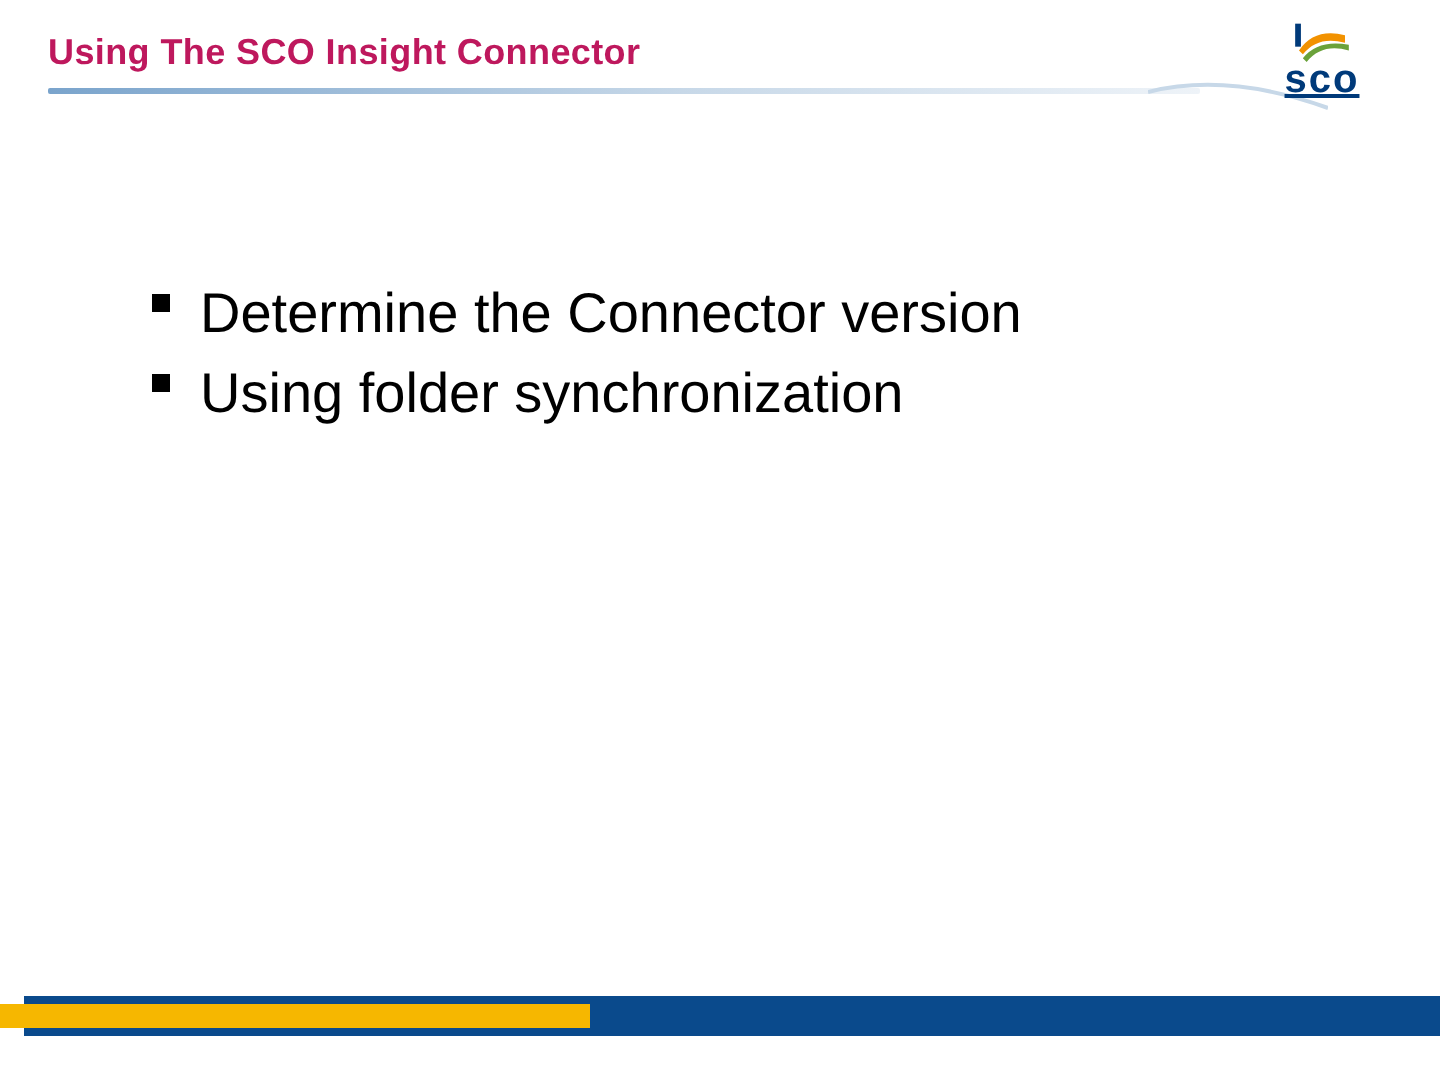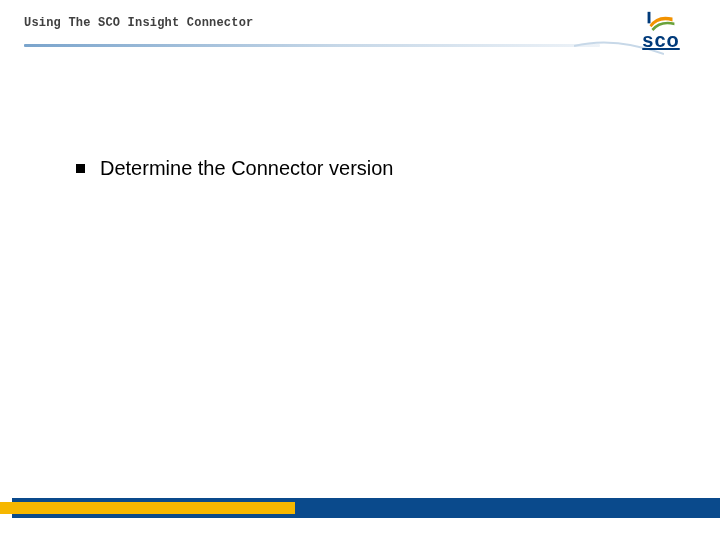--- a/index.html
+++ b/index.html
@@ -10,25 +10,24 @@
     font-family: Arial, Helvetica, sans-serif;
     position: relative;
     overflow: hidden;
   }
   .header {
     position: relative;
     padding: 16px 24px 0 24px;
     height: 68px;
   }
   .title {
-    color: #404040;
-    font-size: 12px;
+    color: #be185d;
+    font-size: 18px;
     font-weight: bold;
     letter-spacing: 0.2px;
-    font-family: Liberation Mono, monospace;
   }
   .title-underline {
     position: absolute;
     left: 24px;
     right: 120px;
     top: 44px;
     height: 2.5px;
     background: linear-gradient(to right, #7aa4cc 0%, #c7d8e8 55%, #eef3f8 100%);
     border-radius: 1px;
   }
@@ -65,25 +64,24 @@
   }
   .content {
     padding: 70px 40px 0 76px;
   }
   .bullet-list {
     list-style: none;
   }
   .bullet-item {
     position: relative;
     padding-left: 24px;
-    font-size: 20px;
+    font-size: 28px;
     color: #000000;
     line-height: 1.35;
     margin-bottom: 2px;
-    margin-top: 17px;
   }
   .bullet-item::before {
     content: '';
     position: absolute;
     left: 0;
     top: 9px;
     width: 9px;
     height: 9px;
     background: #000000;
   }
@@ -126,19 +124,20 @@
       <path d="M 6 22 Q 14 12 30 15 L 30 18 Q 16 14 8 24 Z" fill="#6aa23a"></path>
       <rect x="2" y="4" width="3" height="12" fill="#003a7a"></rect>
     </svg>
     <div class="logo-text">sco</div>
   </div>
 </div>
 
 <div class="content">
   <ul class="bullet-list">
     <li class="bullet-item">Determine the Connector version</li>
+    <li class="bullet-item">Using folder synchronization</li>
   </ul>
 </div>
 
 <div class="footer-bar">
   <div class="footer-blue"></div>
   <div class="footer-yellow"></div>
 </div>
 
 </body></html>

